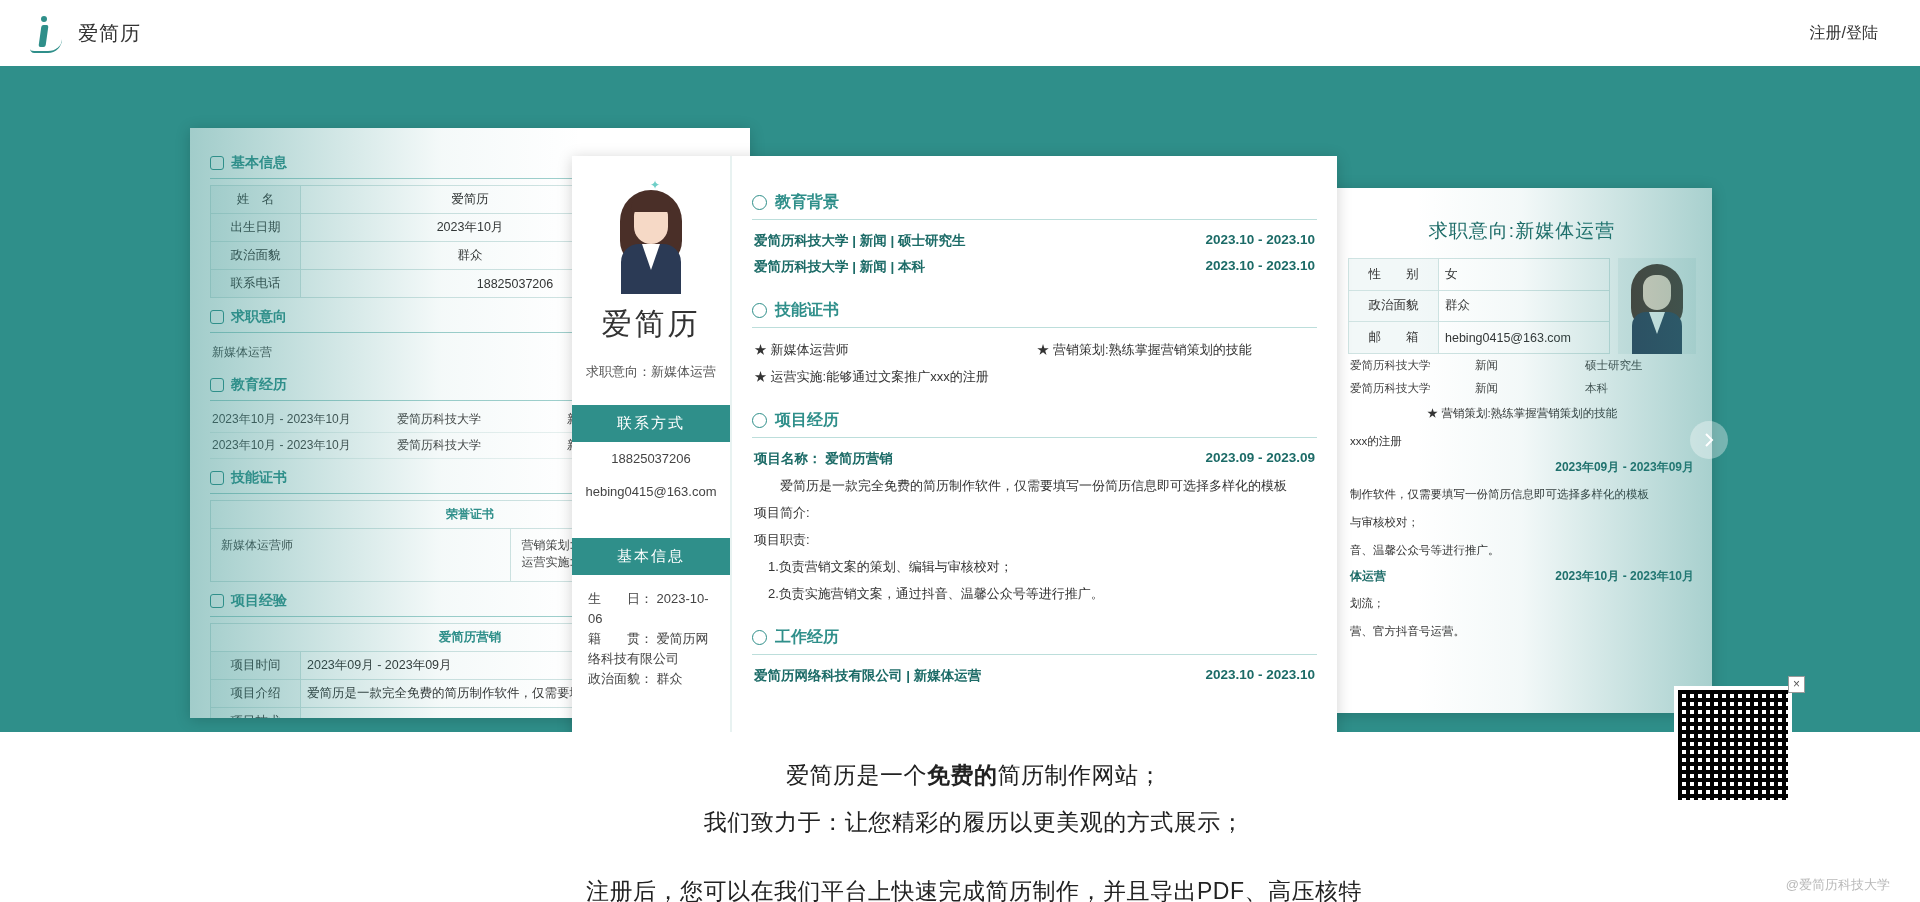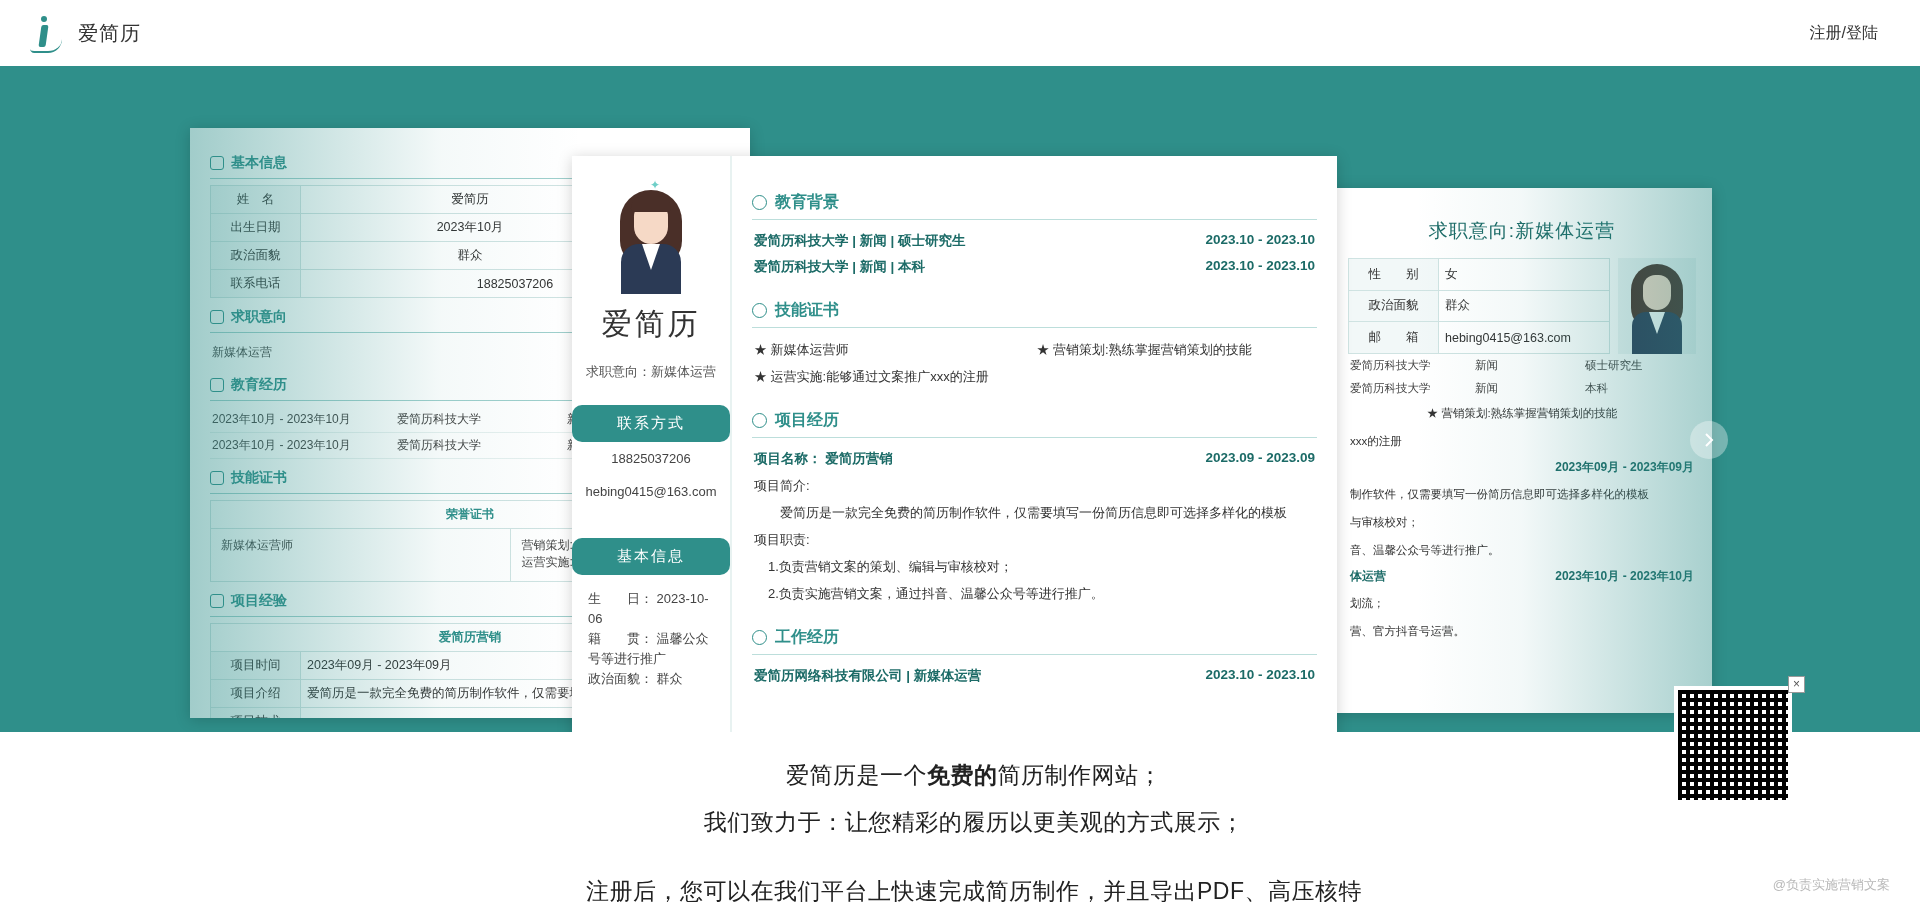--- a/index.html
+++ b/index.html
@@ -80,21 +80,21 @@
     width: 96px; height: 112px; margin: 26px auto 10px; position: relative;
   }
   .cc-photo .hair { position: absolute; left: 17px; top: 8px; width: 62px; height: 76px; background: #4a2f28; border-radius: 32px 32px 26px 26px; }
   .cc-photo .face { position: absolute; left: 31px; top: 20px; width: 34px; height: 42px; background: #f6d9c6; border-radius: 17px 17px 20px 20px; }
   .cc-photo .hair-f { position: absolute; left: 28px; top: 14px; width: 40px; height: 16px; background: #4a2f28; border-radius: 20px 20px 6px 6px; }
   .cc-photo .body { position: absolute; left: 18px; top: 62px; width: 60px; height: 50px; background: #2b3a55; border-radius: 18px 18px 0 0; }
   .cc-photo .shirt { position: absolute; left: 39px; top: 62px; width: 18px; height: 26px; background: #fff; clip-path: polygon(50% 100%, 0 0, 100% 0); }
   .cc-photo .spark { position: absolute; left: 47px; top: -4px; color: #6fcfc8; font-size: 12px; }
   .cc-name { font-size: 30px; color: #333; letter-spacing: 3px; margin-top: 6px; }
   .cc-sub { font-size: 13px; color: #555; margin-top: 18px; }
-  .cc-band { background: #2f8f8a; color: #fff; font-size: 15px; padding: 9px 0; margin-top: 24px; letter-spacing: 2px; border-radius: 10px; }
+  .cc-band { background: #2f8f8a; color: #fff; font-size: 15px; padding: 9px 0; margin-top: 24px; letter-spacing: 2px; }
   .cc-band.second { margin-top: 30px; }
   .cc-item { font-size: 13px; color: #444; padding: 9px 0; }
   .cc-info { text-align: left; padding: 14px 16px; font-size: 13px; color: #444; line-height: 20px; }
   .cc-right { flex: 1; background: #fff; padding: 16px 20px 0 20px; overflow: hidden; }
   .rsec { display: flex; align-items: center; gap: 8px; color: #2f8f8a; font-size: 16px; font-weight: bold; margin-top: 20px; }
   .rsec .dot { width: 15px; height: 15px; border: 1.6px solid #2f8f8a; border-radius: 50%; }
   .rsec-line { border-bottom: 1px solid #bcdedb; margin: 6px 0 8px; }
   .rrow { display: flex; justify-content: space-between; font-size: 13.5px; color: #1c6b67; font-weight: bold; padding: 4px 2px; }
   .rrow .date { color: #1c6b67; }
   .skills { display: flex; flex-wrap: wrap; font-size: 13px; color: #333; }
@@ -308,21 +308,21 @@
         <div class="cc-name">爱简历</div>
         <div class="cc-sub">求职意向：新媒体运营</div>
 
         <div class="cc-band">联系方式</div>
         <div class="cc-item">18825037206</div>
         <div class="cc-item">hebing0415@163.com</div>
 
         <div class="cc-band second">基本信息</div>
         <div class="cc-info">
           <div>生　　日： 2023-10-06</div>
-          <div>籍　　贯： 温馨公众号等进行推广</div>
+          <div>籍　　贯： 爱简历网络科技有限公司</div>
           <div>政治面貌： 群众</div>
         </div>
       </div>
 
       <div class="cc-right">
         <div class="rsec">
           <span class="dot"></span>
           <span>教育背景</span>
         </div>
         <div class="rsec-line"></div>
@@ -349,22 +349,22 @@
 
         <div class="rsec">
           <span class="dot"></span>
           <span>项目经历</span>
         </div>
         <div class="rsec-line"></div>
         <div class="rrow">
           <span>项目名称： 爱简历营销</span>
           <span class="date">2023.09 - 2023.09</span>
         </div>
+        <div class="ptext ind">爱简历是一款完全免费的简历制作软件，仅需要填写一份简历信息即可选择多样化的模板</div>
         <div class="ptext">项目简介:</div>
-        <div class="ptext ind">爱简历是一款完全免费的简历制作软件，仅需要填写一份简历信息即可选择多样化的模板</div>
         <div class="ptext">项目职责:</div>
         <div class="ptext ind2">1.负责营销文案的策划、编辑与审核校对；</div>
         <div class="ptext ind2">2.负责实施营销文案，通过抖音、温馨公众号等进行推广。</div>
 
         <div class="rsec">
           <span class="dot"></span>
           <span>工作经历</span>
         </div>
         <div class="rsec-line"></div>
         <div class="rrow">
@@ -453,14 +453,14 @@
     <div class="l1">激活 Windows</div>
     <div class="l2">转到"设置"以激活 Windows。</div>
   </div>
 
   <div class="qr-close">×</div>
   <div class="qrbox">
     <div class="qr"></div>
   </div>
   <div class="qr-cap">欢迎关注《狸兵哥哥》咨询</div>
 
-  <div class="wm">@负责实施营销文案</div>
+  <div class="wm">@爱简历科技大学</div>
 </div>
 
 </body></html>

